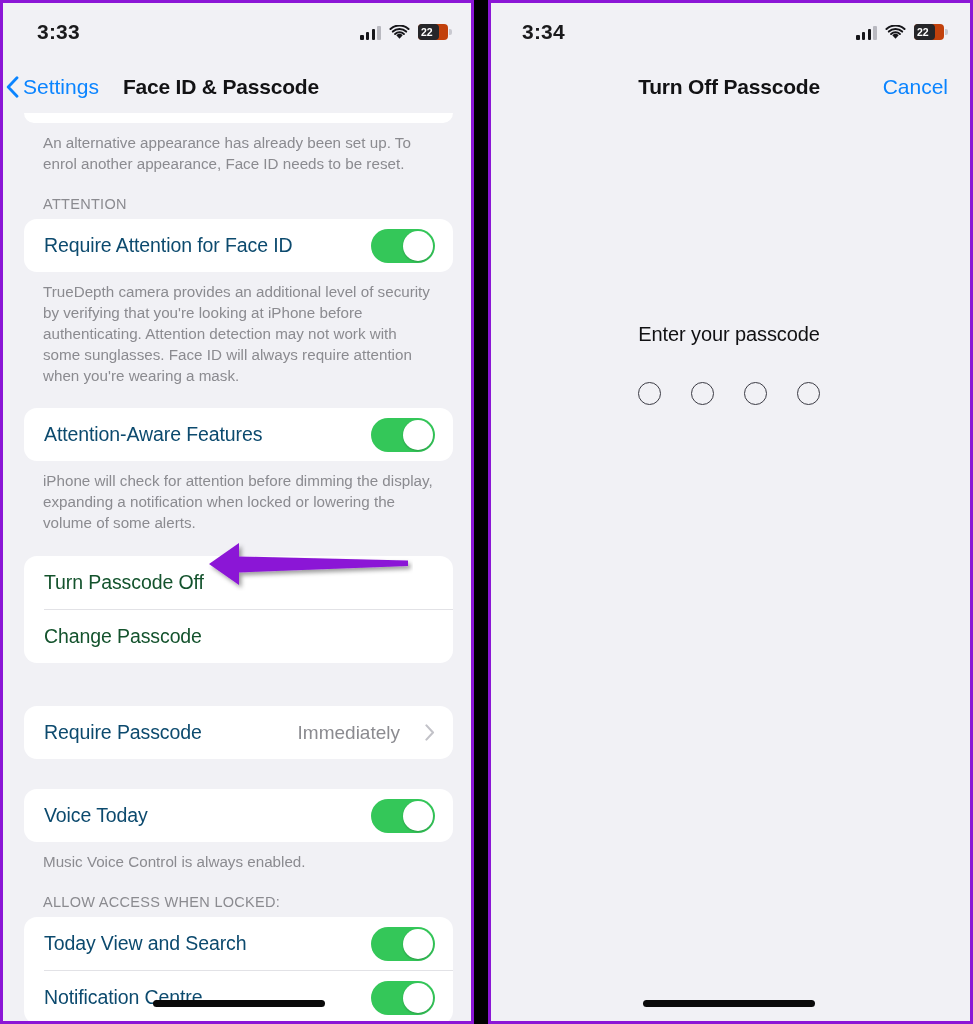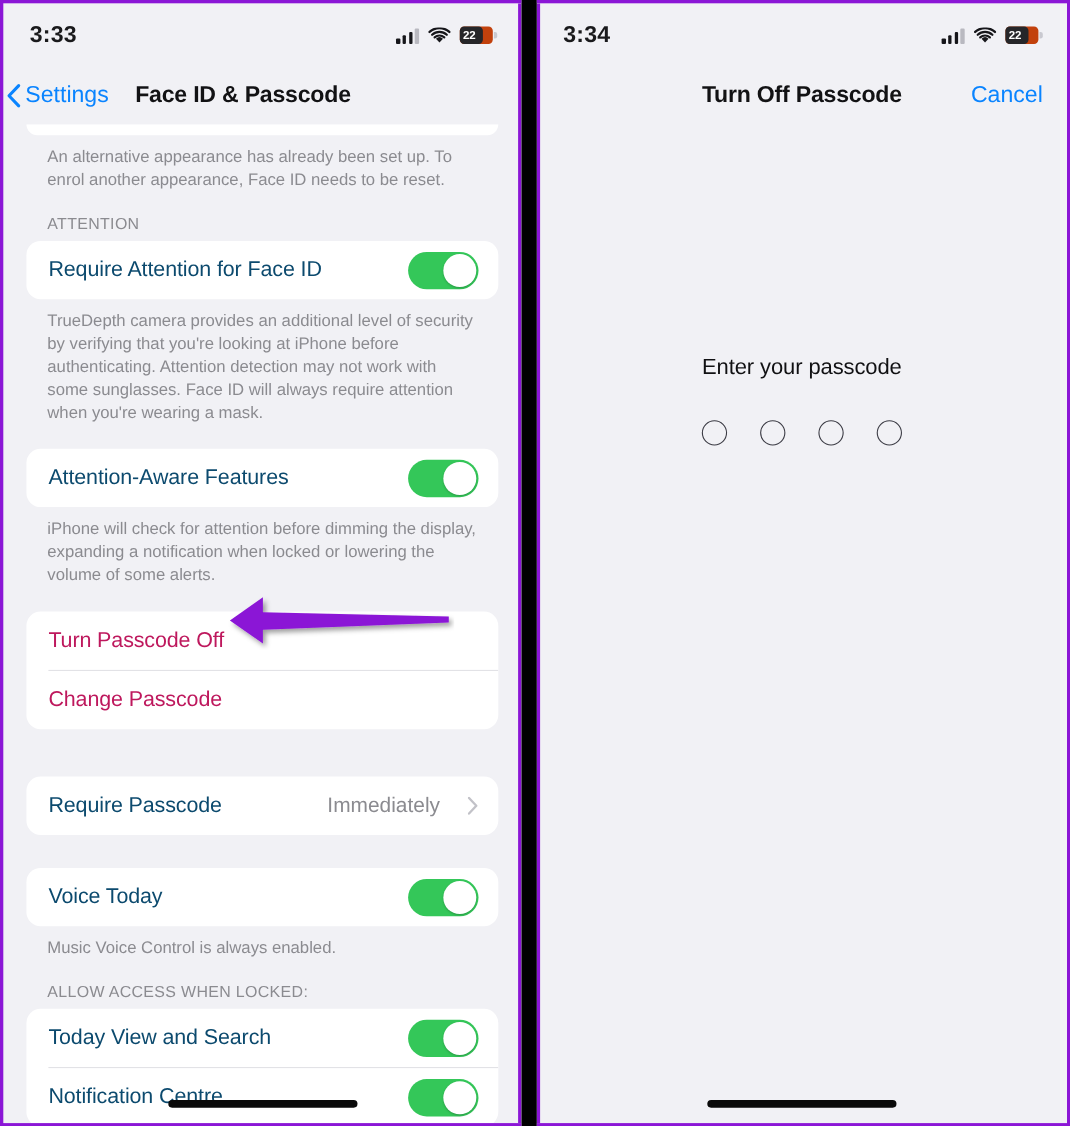--- a/index.html
+++ b/index.html
@@ -64,21 +64,21 @@
     background: #8B16D6;
     z-index: 5;
   }
 
   
   .statusbar {
     height: 58px;
     display: flex;
     align-items: center;
     justify-content: space-between;
-    padding: 0 26px 0 24px;
+    padding: 0 26px 0 34px;
     box-sizing: border-box;
   }
   .status-time {
     font-size: 21px;
     font-weight: bold;
     color: #1a1a1c;
     letter-spacing: 0.2px;
   }
   .status-icons {
     display: flex;
@@ -225,21 +225,21 @@
     height: 53px;
     box-sizing: border-box;
     position: relative;
   }
   .row-label {
     font-size: 19.5px;
     color: #0c4a6e;
     letter-spacing: -0.1px;
   }
   .row-label.link {
-    color: #be185d;
+    color: #14532d;
   }
   .row-value {
     font-size: 19px;
     color: #8b8b90;
   }
   .row-right {
     display: flex;
     align-items: center;
     gap: 25px;
   }

